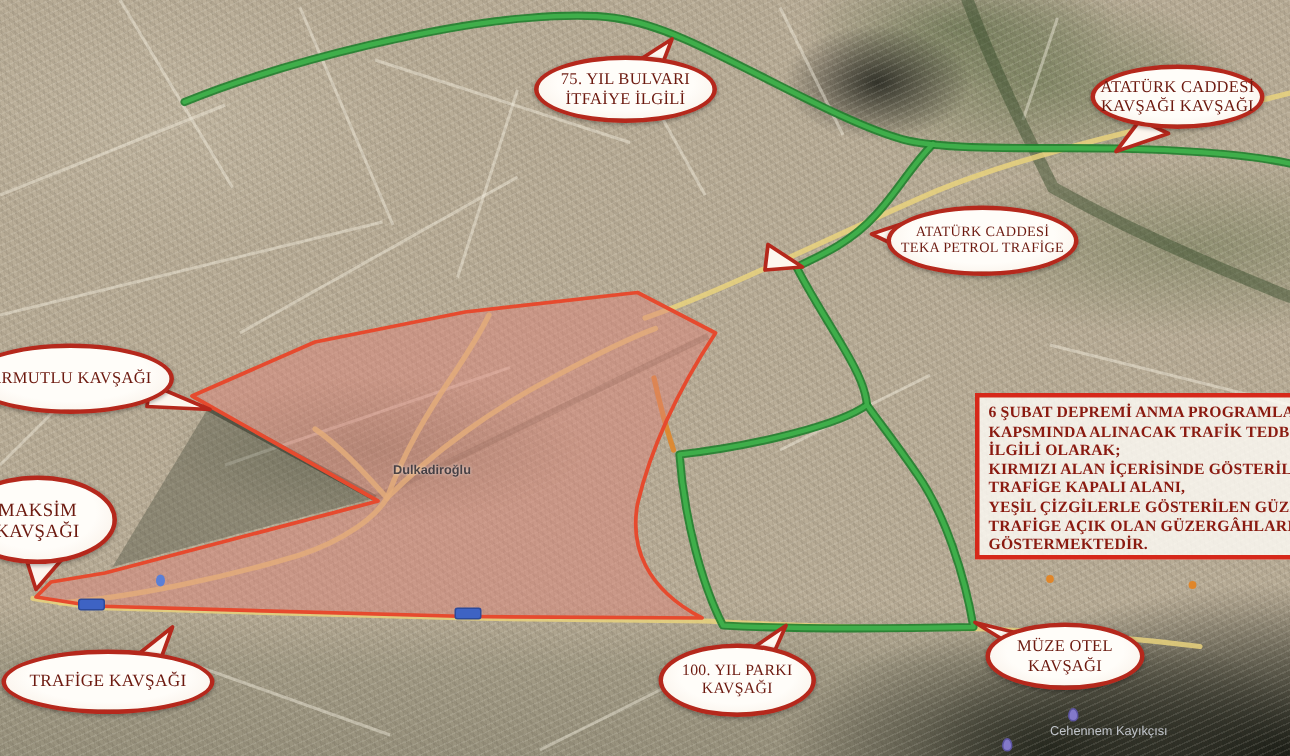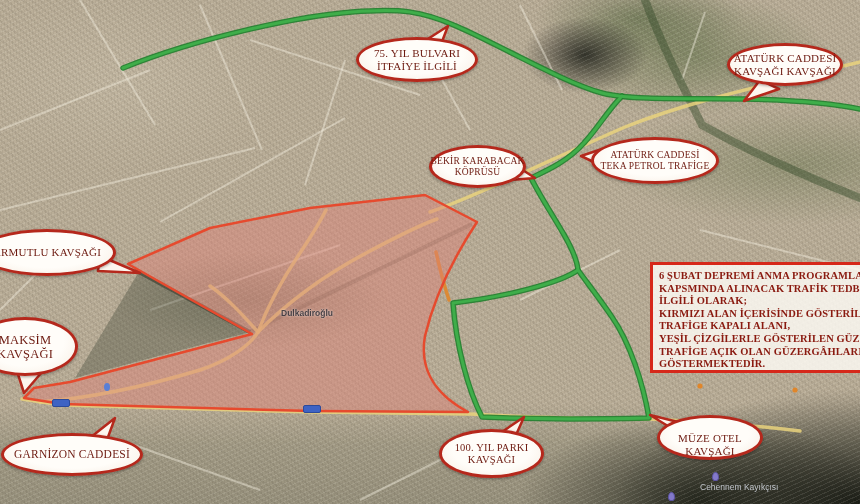--- a/index.html
+++ b/index.html
@@ -51,33 +51,33 @@
     z-index:4;white-space:nowrap;
   }
   .c-75yil   {left:356px;top:37px;width:122px;height:45px;font-size:11px;}
   .c-migros  {left:727px;top:43px;width:116px;height:43px;font-size:11px;}
   .c-bekir   {left:429px;top:145px;width:97px; height:43px;font-size:9.5px;}
   .c-teka    {left:591px;top:137px;width:128px;height:47px;font-size:9.5px;}
   .c-armutlu {left:-22px;top:229px;width:138px;height:47px;font-size:11px;}
   .c-maksim  {left:-28px;top:317px;width:106px;height:59px;font-size:12.5px;}
   .c-garnizon{left:1px;  top:433px;width:142px;height:43px;font-size:11.5px;}
   .c-100yil  {left:439px;top:429px;width:105px;height:49px;font-size:10.5px;}
-  .c-muze    {left:657px;top:415px;width:106px;height:45px;font-size:11px;justify-content:flex-end;}
+  .c-muze    {left:657px;top:415px;width:106px;height:45px;font-size:11px;}
   
   #info-box{
     position:absolute;left:650px;top:262px;width:245px;height:111px;z-index:5;
     background:rgba(255,252,247,.82);
     border:3px solid #d6281a;
     padding:5px 0 0 6px;overflow:hidden;
     color:var(--info-text,#8a1a10);font-weight:bold;font-size:10.5px;line-height:12.6px;
     white-space:nowrap;letter-spacing:.1px;
   }
   
   .map-label{position:absolute;z-index:3;font-family:"Liberation Sans",sans-serif;font-weight:bold;}
-  #lbl-district{left:262px;top:308px;font-size:8.5px;color:#33333b;text-shadow:0 0 2px rgba(255,255,255,.85);opacity:.85;margin-left:19px;}
+  #lbl-district{left:262px;top:308px;font-size:8.5px;color:#33333b;text-shadow:0 0 2px rgba(255,255,255,.85);opacity:.85;}
   #lbl-landmark{left:700px;top:482px;font-size:8.5px;color:#c9cdd4;font-weight:normal;opacity:.95;}
   .shield{position:absolute;z-index:3;width:18px;height:8px;background:#3e63c4;border:1px solid #2c4a9a;border-radius:2px;}
   #shield-1{left:52px;top:399px;}
   #shield-2{left:303px;top:405px;}
   .pmark{position:absolute;z-index:3;width:7px;height:9px;background:#8379c9;border:1px solid #5c54a0;border-radius:50% 50% 50% 50%/60% 60% 40% 40%;}
   #pmark-1{left:712px;top:472px;}
   #pmark-2{left:668px;top:492px;}
   #bmark-1{position:absolute;z-index:3;left:104px;top:383px;width:6px;height:8px;background:#5a7fd6;border-radius:50%;}
 </style>
 </head>
@@ -170,37 +170,33 @@
   <div id="bmark-1"></div>
 
   <div class="callout c-75yil">
     <div>75. YIL BULVARI</div>
     <div>İTFAİYE İLGİLİ</div>
   </div>
   <div class="callout c-migros">
     <div>ATATÜRK CADDESİ</div>
     <div>KAVŞAĞI KAVŞAĞI</div>
   </div>
-  <div class="callout c-bekir">
-    <div>BEKİR KARABACAK</div>
-    <div>KÖPRÜSÜ</div>
-  </div>
   <div class="callout c-teka">
     <div>ATATÜRK CADDESİ</div>
     <div>TEKA PETROL TRAFİGE</div>
   </div>
   <div class="callout c-armutlu">
     <div>ARMUTLU KAVŞAĞI</div>
   </div>
   <div class="callout c-maksim">
     <div>MAKSİM</div>
     <div>KAVŞAĞI</div>
   </div>
   <div class="callout c-garnizon">
-    <div>GARNİZON CADDESİ</div>
+    <div>TRAFİGE KAVŞAĞI</div>
   </div>
   <div class="callout c-100yil">
     <div>100. YIL PARKI</div>
     <div>KAVŞAĞI</div>
   </div>
   <div class="callout c-muze">
     <div>MÜZE OTEL</div>
     <div>KAVŞAĞI</div>
   </div>
 

